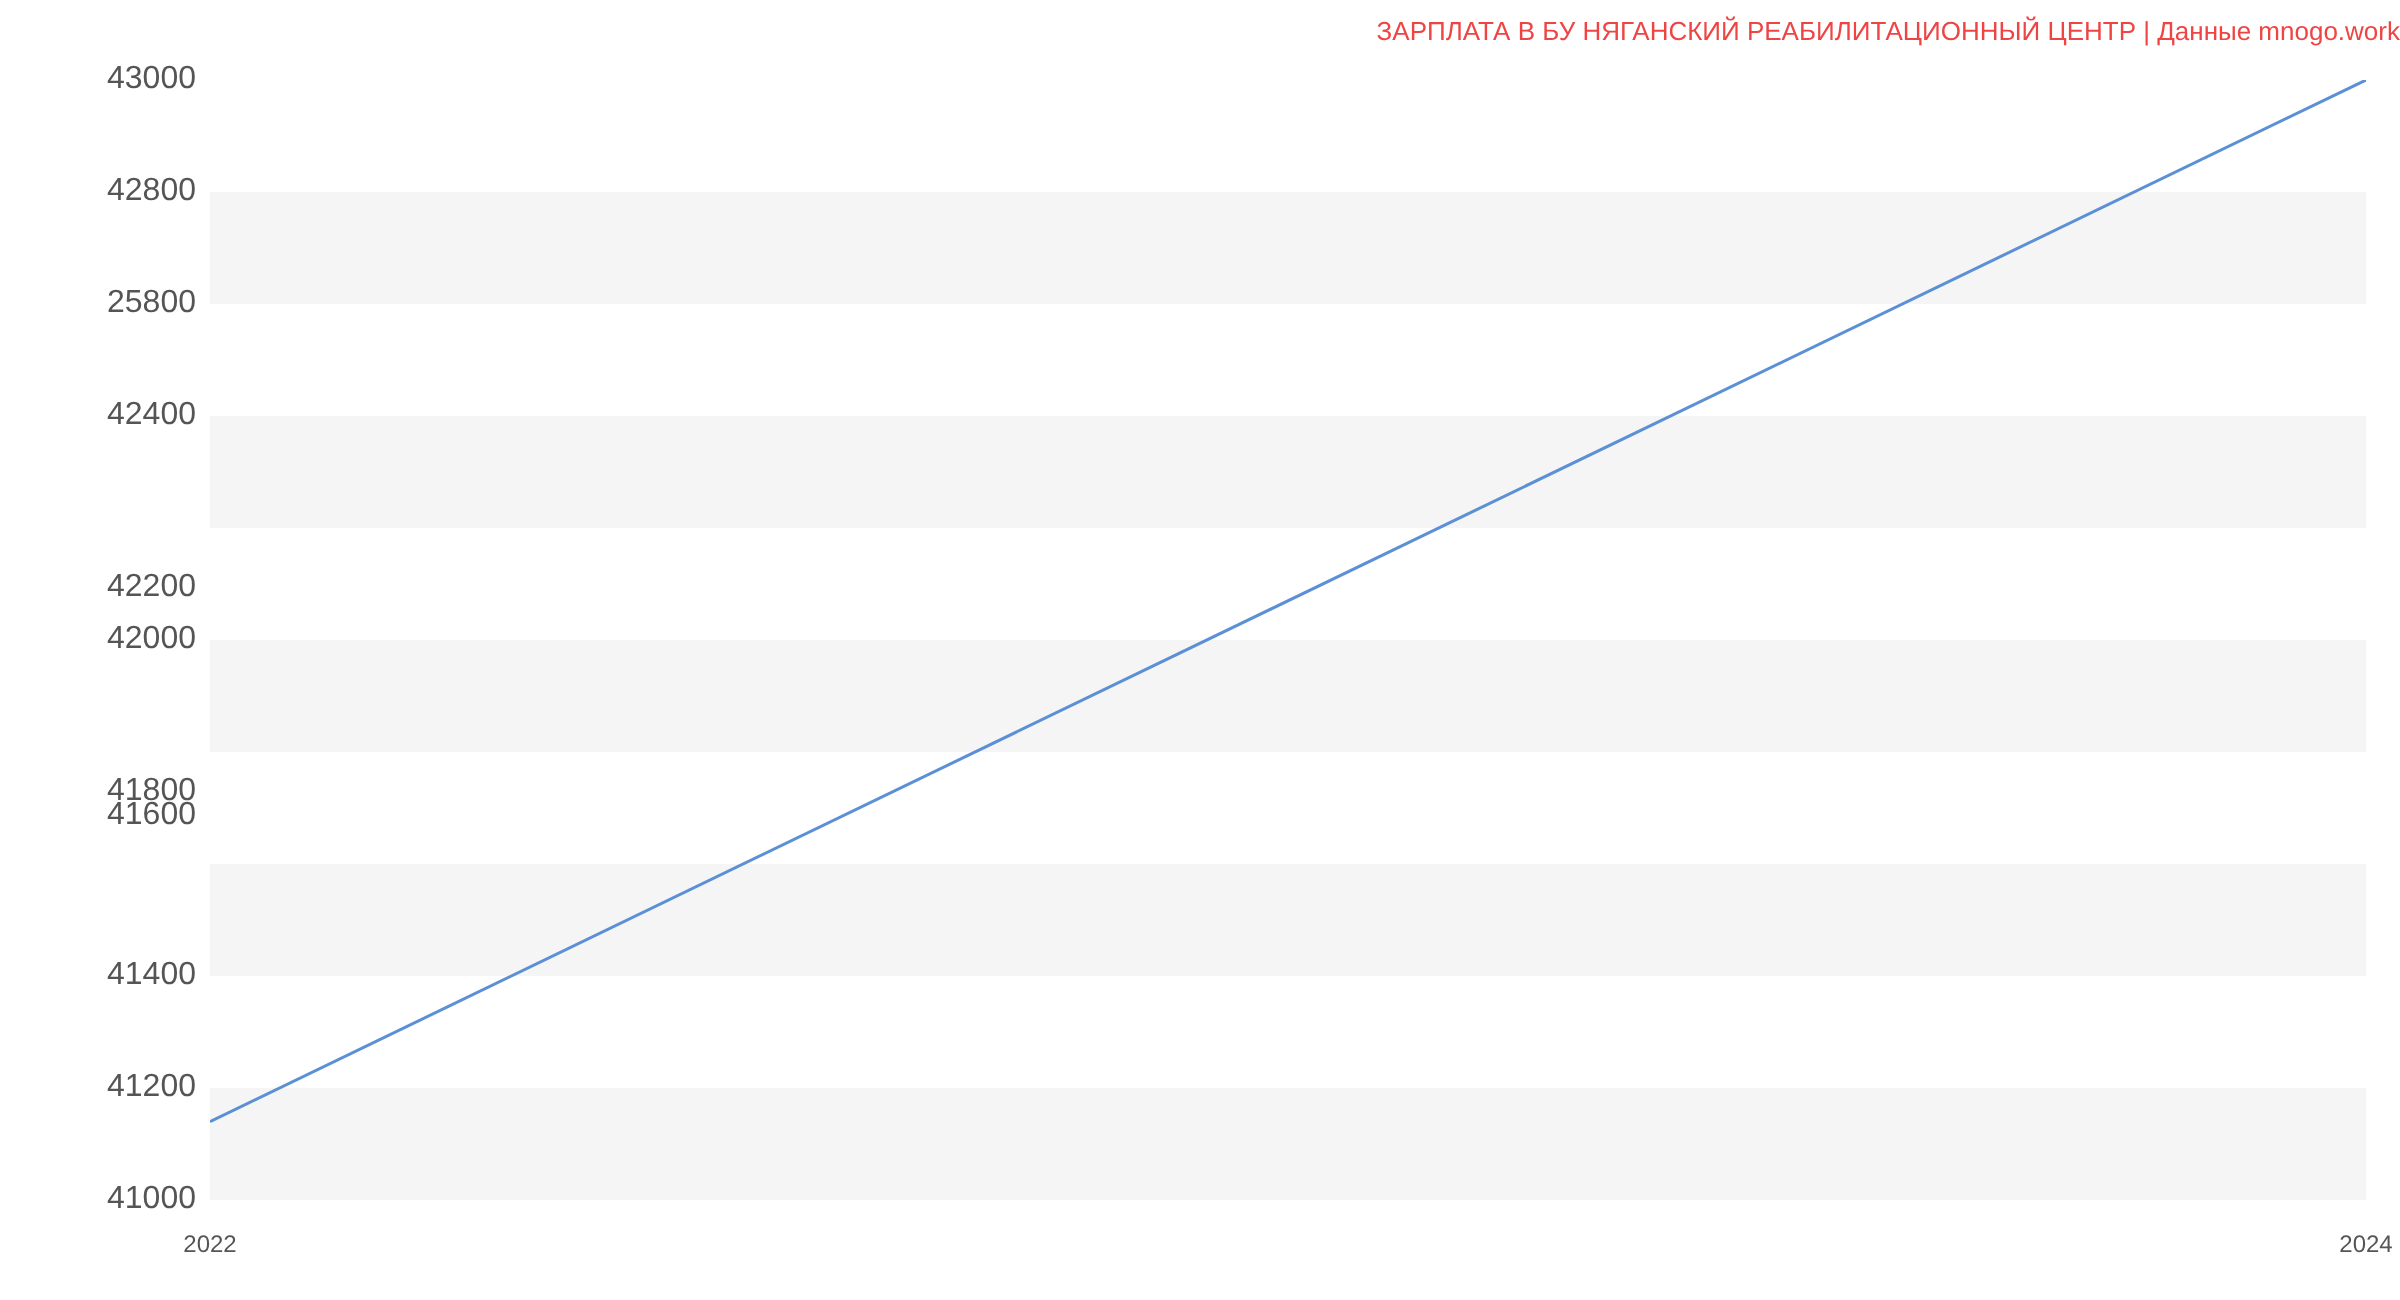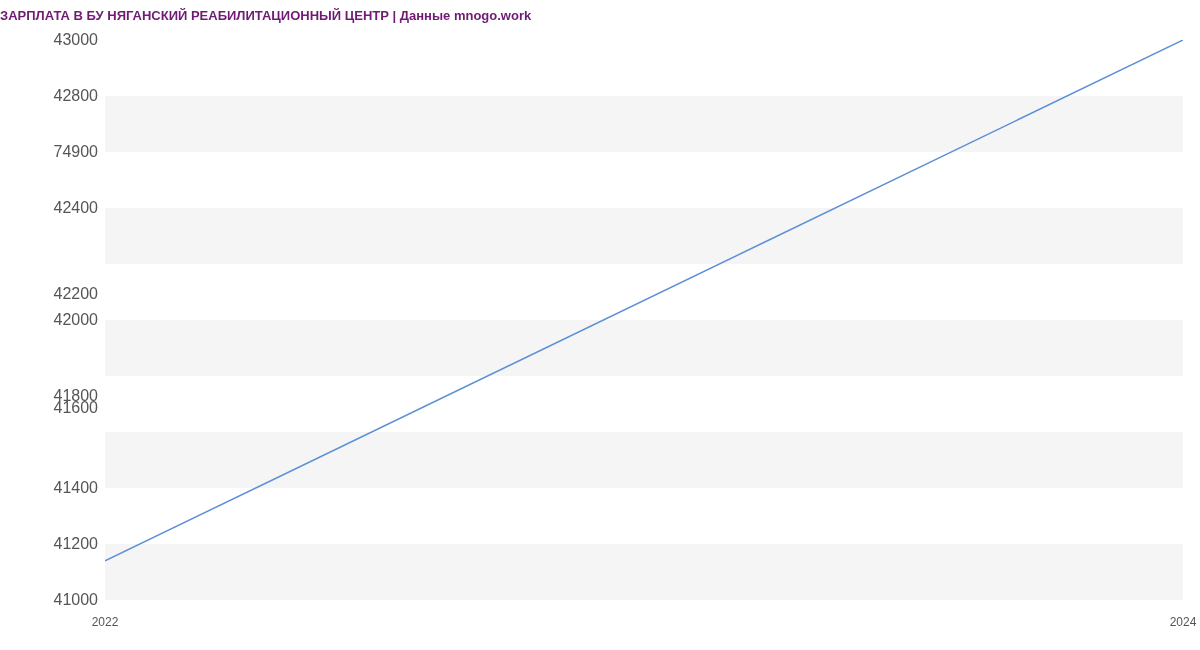--- a/index.html
+++ b/index.html
@@ -8,24 +8,24 @@
       height: 650px;
       font-family: Arial, sans-serif;
       background: #fff;
       position: relative;
     }
     .chart-title {
       position: absolute;
       top: 8px;
       left: 0;
       right: 0;
-      text-align: left;
+      text-align: right;
       font-size: 13px;
-      color: #701a75;
-      font-weight: bold;
+      color: #ef4444;
+      font-weight: normal;
     }
     .plot-area {
       position: absolute;
       left: 105px;
       top: 40px;
       width: 1078px;
       height: 560px;
     }
     .grid-band {
       position: absolute;
@@ -75,17 +75,17 @@
 </div>
 
 <div class="y-tick-label" style="top: 600px;">41000</div>
 <div class="y-tick-label" style="top: 544px; margin-left: 36px;">41200</div>
 <div class="y-tick-label" style="top: 488px;">41400</div>
 <div class="y-tick-label" style="top: 408px;">41600</div>
 <div class="y-tick-label" style="top: 396px;">41800</div>
 <div class="y-tick-label" style="top: 320px; text-align: right;">42000</div>
 <div class="y-tick-label" style="top: 264px; margin-top: 30px;">42200</div>
 <div class="y-tick-label" style="top: 208px; margin-left: 48px;">42400</div>
-<div class="y-tick-label" style="top: 152px;">74900</div>
+<div class="y-tick-label" style="top: 152px;">25800</div>
 <div class="y-tick-label" style="top: 96px;">42800</div>
 <div class="y-tick-label" style="top: 40px;">43000</div>
 <div class="x-tick-label" style="left: 105px;">2022</div>
 <div class="x-tick-label" style="left: 1183px; text-align: center;">2024</div>
 
 </body></html>

